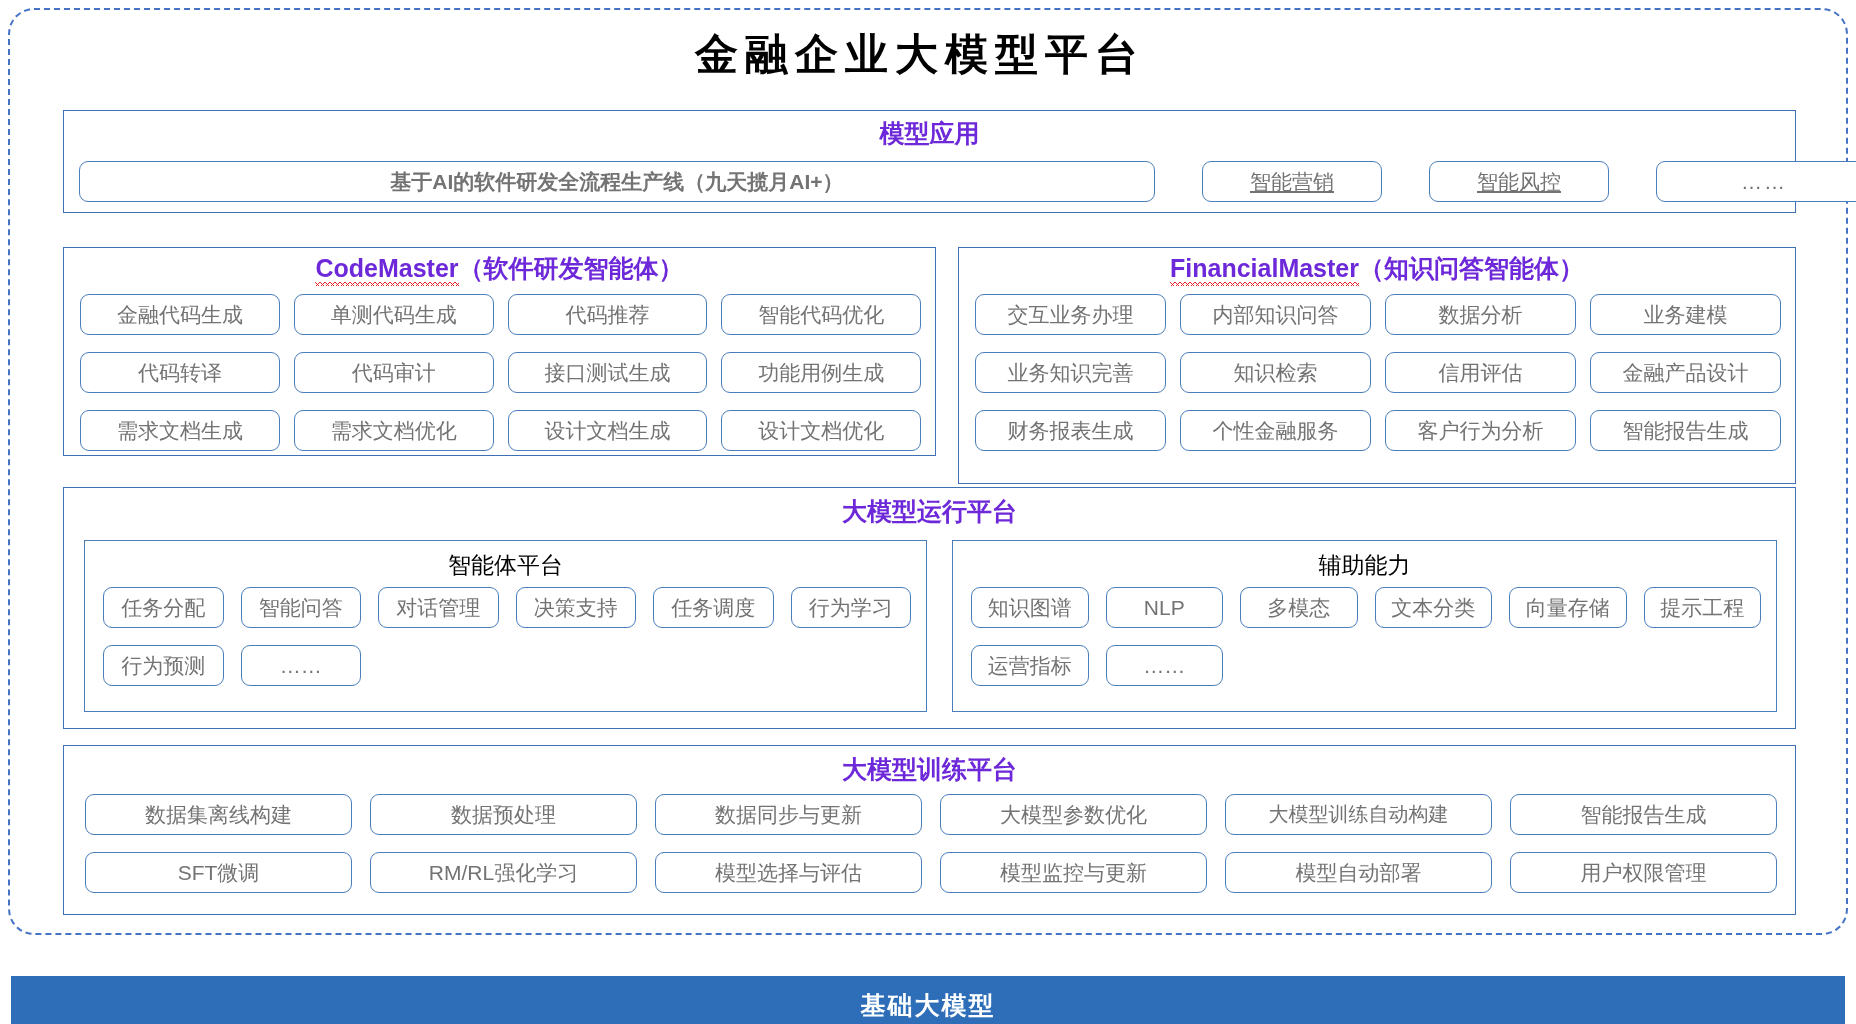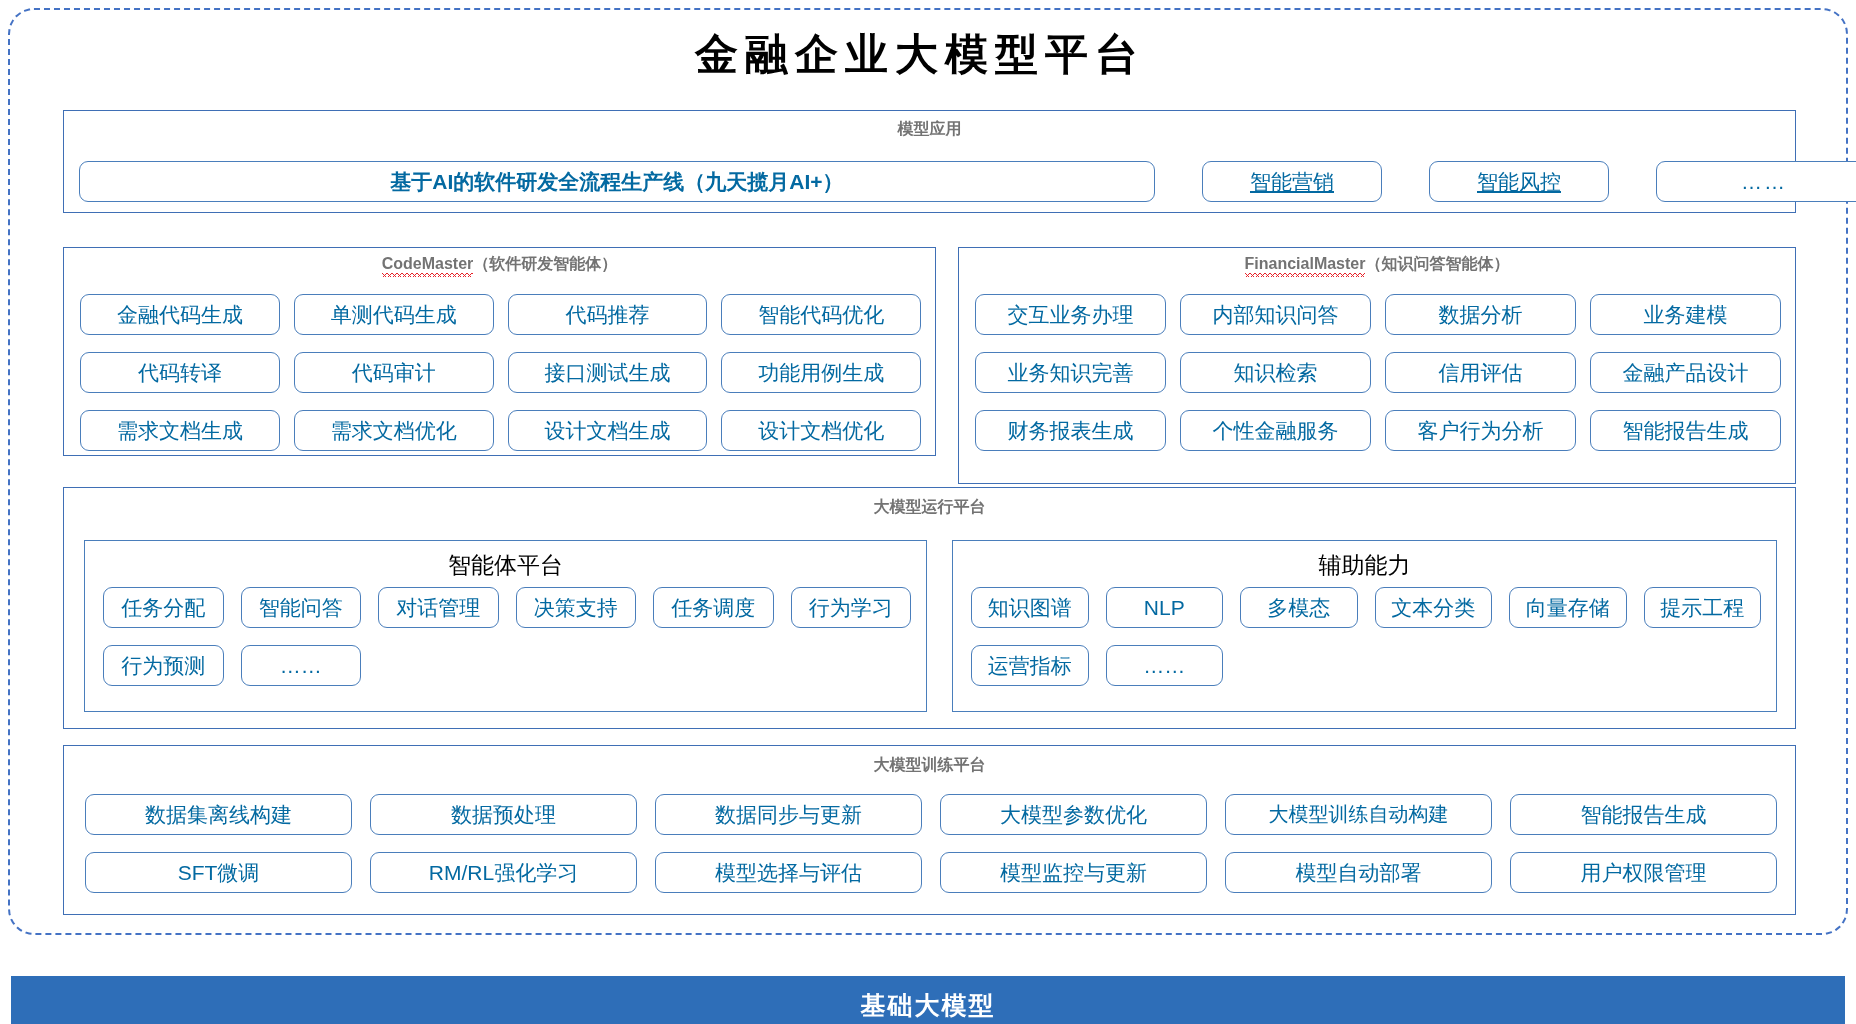--- a/index.html
+++ b/index.html
@@ -54,23 +54,23 @@
 
   
   .panel {
     position: absolute;
     box-sizing: border-box;
     border: 1.5px solid #3f6fb5;
     background: #ffffff;
   }
   .panel-title {
     text-align: center;
-    font-size: 16px;
+    font-size: 25px;
     font-weight: bold;
-    color: #737373;
+    color: #6d28d9;
     line-height: 1;
     white-space: nowrap;
   }
   .sp {
     position: relative;
     display: inline-block;
   }
   .sp::after {
     content: "";
     position: absolute;
@@ -88,21 +88,21 @@
   
   .chip {
     box-sizing: border-box;
     border: 1.4px solid #4a7ebb;
     border-radius: 9px;
     background: #ffffff;
     display: flex;
     align-items: center;
     justify-content: center;
     font-size: 21px;
-    color: #0369a1;
+    color: #737373;
     white-space: nowrap;
     text-align: center;
   }
   .chip.wide-text { font-size: 20px; }
 
   
   #sec-app { left: 63px; top: 110px; width: 1733px; height: 103px; }
   #sec-app .panel-title { margin-top: 10px; }
   .app-row {
     position: absolute;

